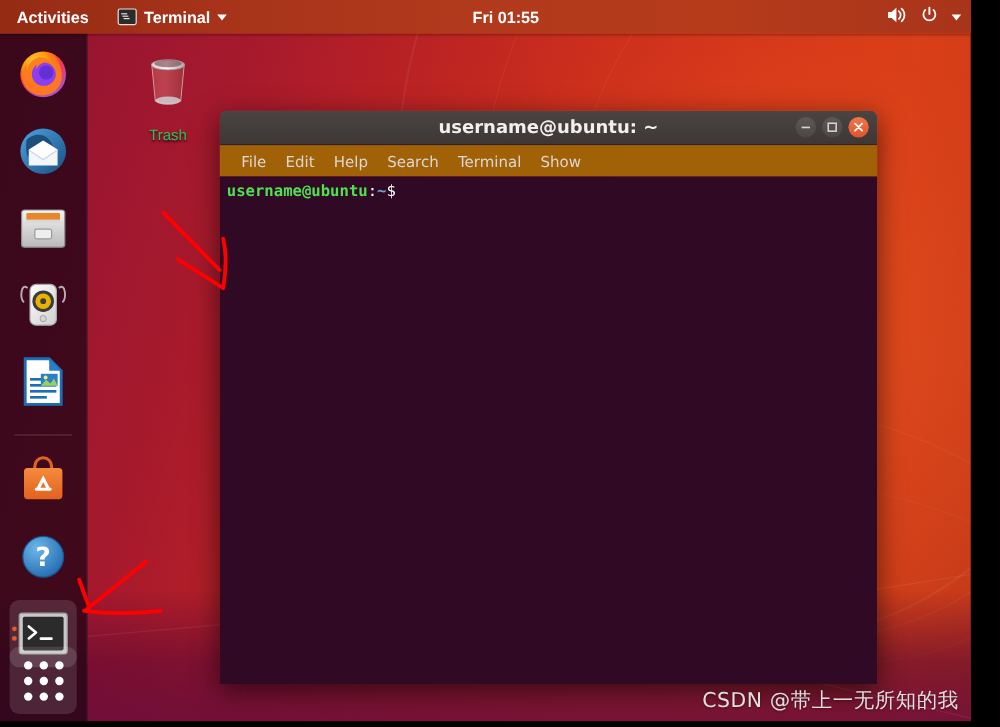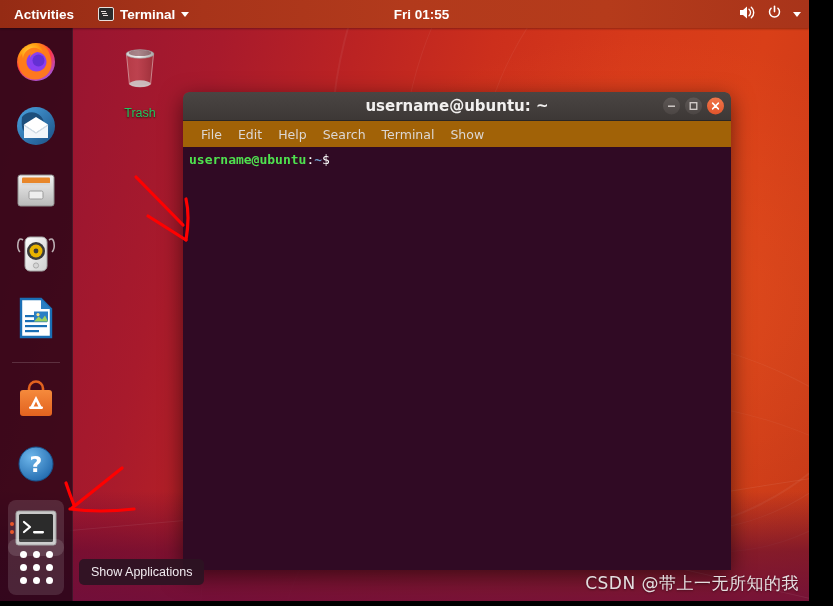--- a/index.html
+++ b/index.html
@@ -450,21 +450,20 @@
           <i></i>
           <i></i>
           <i></i>
           <i></i>
           <i></i>
           <i></i>
       </span>
     </div>
   </div>
 
-  <div id="tooltip">Show Applications</div>
 
   <div id="watermark">CSDN @带上一无所知的我</div>
 
   <svg id="annotations">
     <g stroke="#ff0000" stroke-width="3.2" fill="none" stroke-linecap="round">
       <path d="M136 177 L183 225"></path>
       <path d="M148 216 L186 240"></path>
       <path d="M186 199 Q190 216 186 240"></path>
       <path d="M122 468 L72 508"></path>
       <path d="M66 483 Q70 495 74 505"></path>

